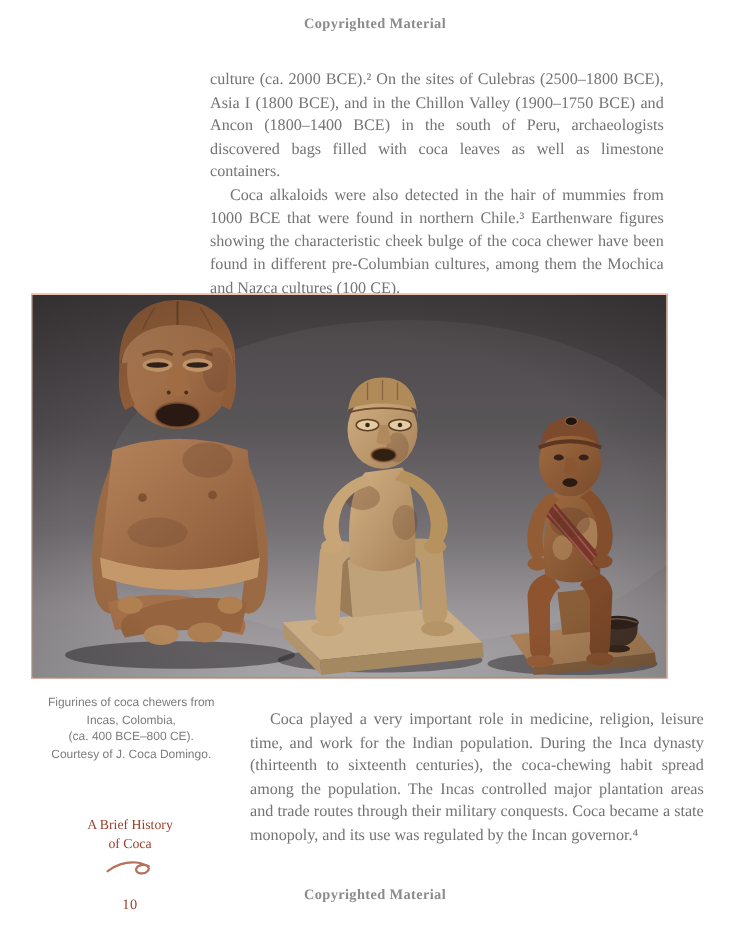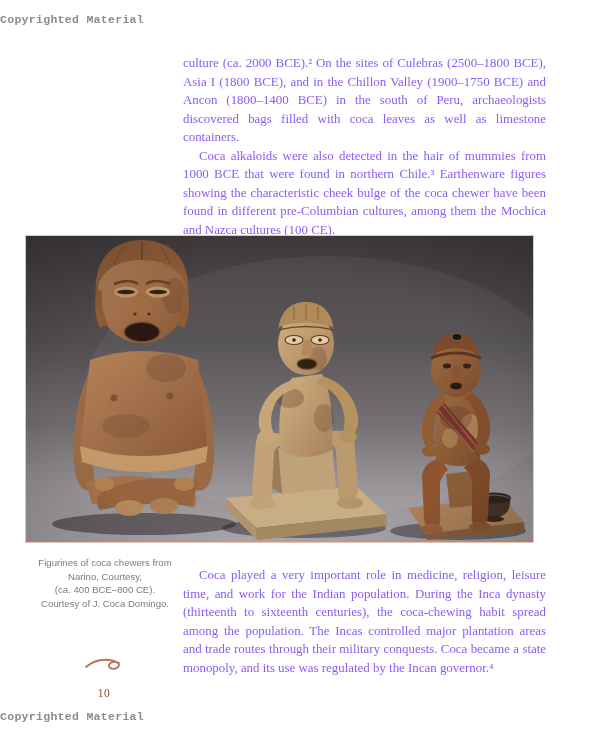--- a/index.html
+++ b/index.html
@@ -5,34 +5,34 @@
   html,body{margin:0;padding:0;}
   .page{
     position:relative;
     width:600px;height:750px;
     background:#ffffff;
     overflow:hidden;
     font-family:"Liberation Serif", serif;
   }
   .watermark{
     position:absolute;left:0;width:100%;
-    text-align:left;
-    font-family:Liberation Mono, monospace;
+    text-align:center;
+    font-family:Liberation Serif, serif;
     font-size:11.5px;font-weight:700;letter-spacing:.3px;
     color:#8b8b8b;
   }
   .watermark.top{top:13px;}
   .watermark.bottom{top:710px;}
   .textcol{
-    position:absolute;left:183px;width:363px;
+    position:absolute;left:168px;width:363px;
     font-size:12.9px;line-height:18.5px;
-    color:#8b5cf6;text-align:justify;
+    color:#737373;text-align:justify;
   }
   .textcol.top-block{top:54px;}
-  .textcol.bottom-block{top:566px;}
+  .textcol.bottom-block{top:566px;margin-left:32px;}
   .body-p{margin:0;}
   .body-p.indent{text-indent:16px;}
   .photo{
     position:absolute;left:25px;top:235px;margin:0;
     width:507px;height:306px;
     border:1px solid #eec2b0;
     background:#555;
   }
   .photo svg{display:block;}
   .caption{
@@ -191,27 +191,28 @@
         <ellipse cx="441" cy="130" rx="4" ry="2.4" fill="#33211a"></ellipse>
         <path d="M427,130 L434,130 L436,141 Q430,144 425,141 Z" fill="#8a5630"></path>
         <ellipse cx="430" cy="150" rx="6" ry="3.5" fill="#2a1a12"></ellipse>
         <ellipse cx="430" cy="182" rx="16" ry="12" fill="#5c3826" opacity="0.3"></ellipse>
       </g>
 
       <rect width="507" height="306" fill="url(#vig)"></rect>
     </svg>
   </figure>
 
-  <div class="caption"><span>Figurines of coca chewers from</span><br><span>Narino, Courtesy,</span><br><span>(ca. 400 BCE–800 CE).</span><br><span>Courtesy of J. Coca Domingo.</span></div>
+  <div class="caption"><span>Figurines of coca chewers from</span><br><span>Incas, Colombia,</span><br><span>(ca. 400 BCE–800 CE).</span><br><span>Courtesy of J. Coca Domingo.</span></div>
 
   <div class="textcol bottom-block">
     <p class="body-p indent">Coca played a very important role in medicine, religion, leisure time, and work for the Indian population. During the Inca dynasty (thirteenth to sixteenth centuries), the coca-chewing habit spread among the population. The Incas controlled major plantation areas and trade routes through their military conquests. Coca became a state monopoly, and its use was regulated by the Incan governor.⁴</p>
   </div>
 
   <div class="running-footer">
+    <div class="book-title"><span>A Brief History</span><br><span>of Coca</span></div>
     <div class="flourish">
       <svg width="38" height="16" viewBox="0 0 38 16">
         <path d="M1 11 C7 6, 16 3, 24 4 C32 5, 36 8, 33 11 C30 14, 23 13, 24 9 C25 6, 30 5, 34 7" stroke="#b5715a" stroke-width="1.8" fill="none" stroke-linecap="round"></path>
       </svg>
     </div>
     <div class="page-number">10</div>
   </div>
 
   <div class="watermark bottom">Copyrighted Material</div>
 

